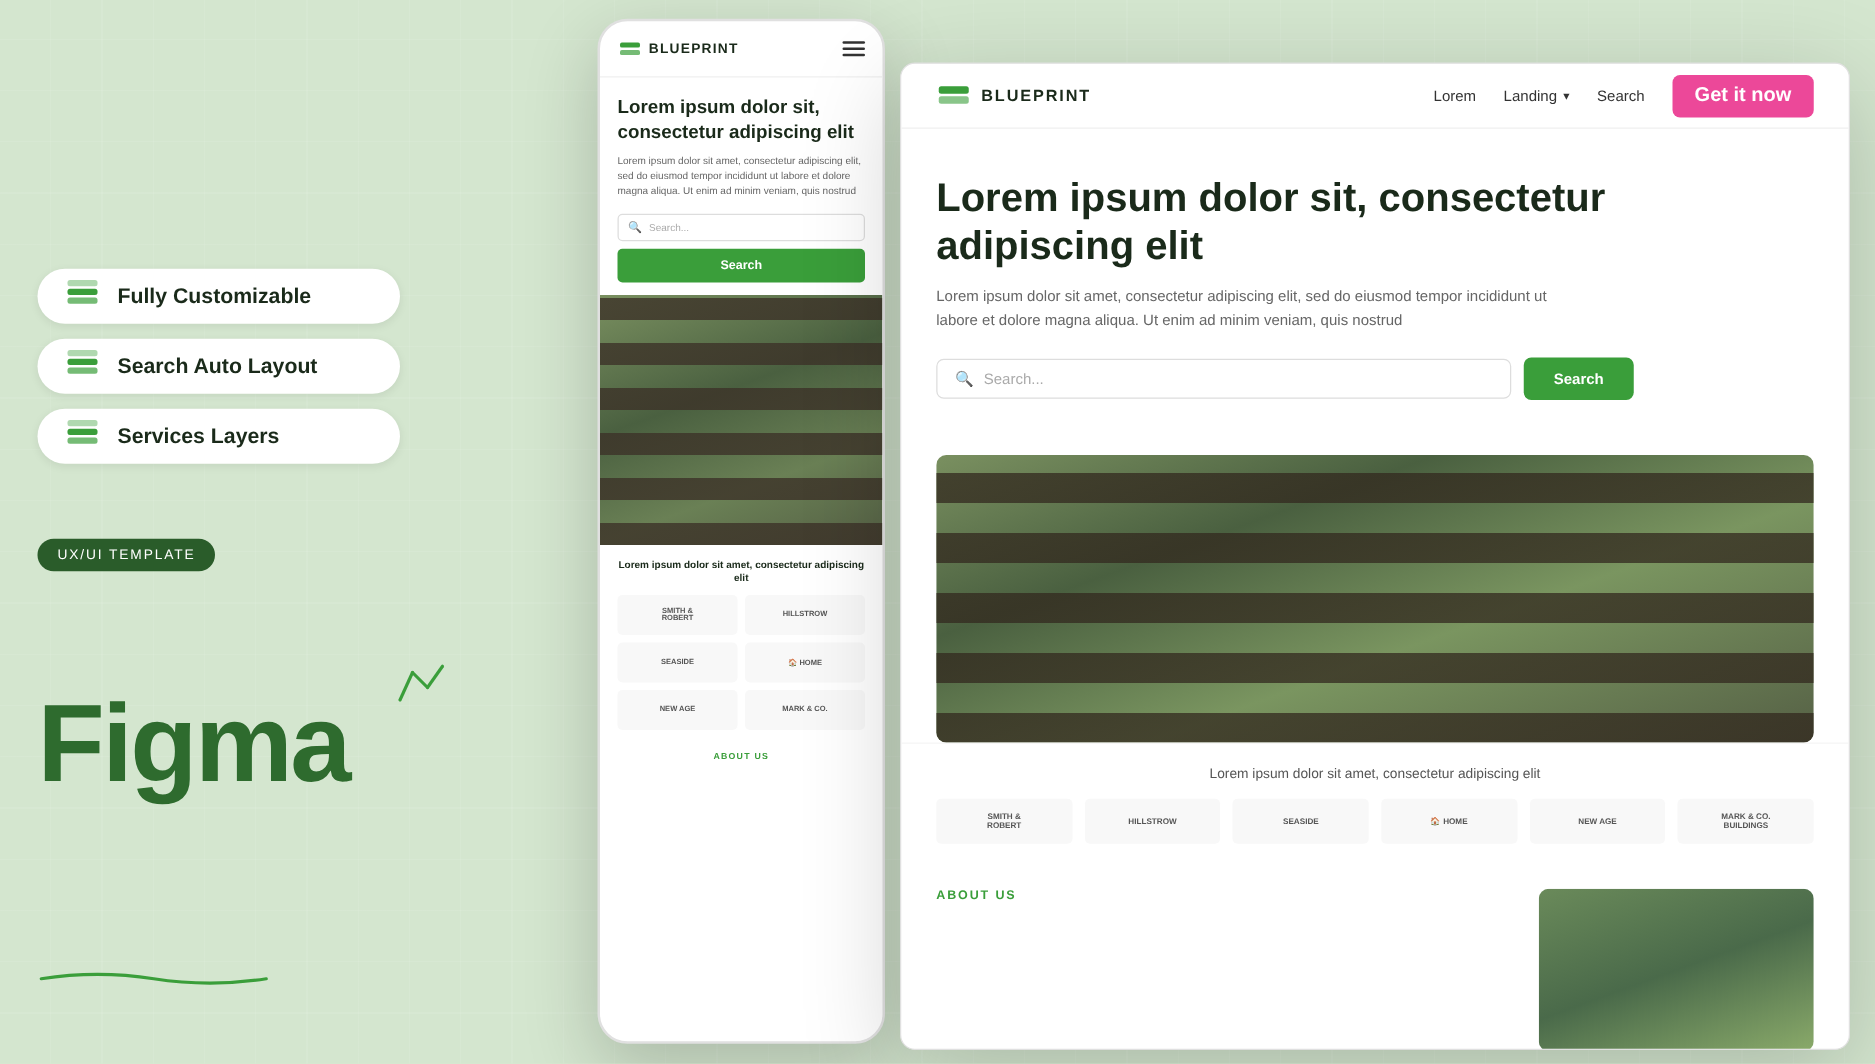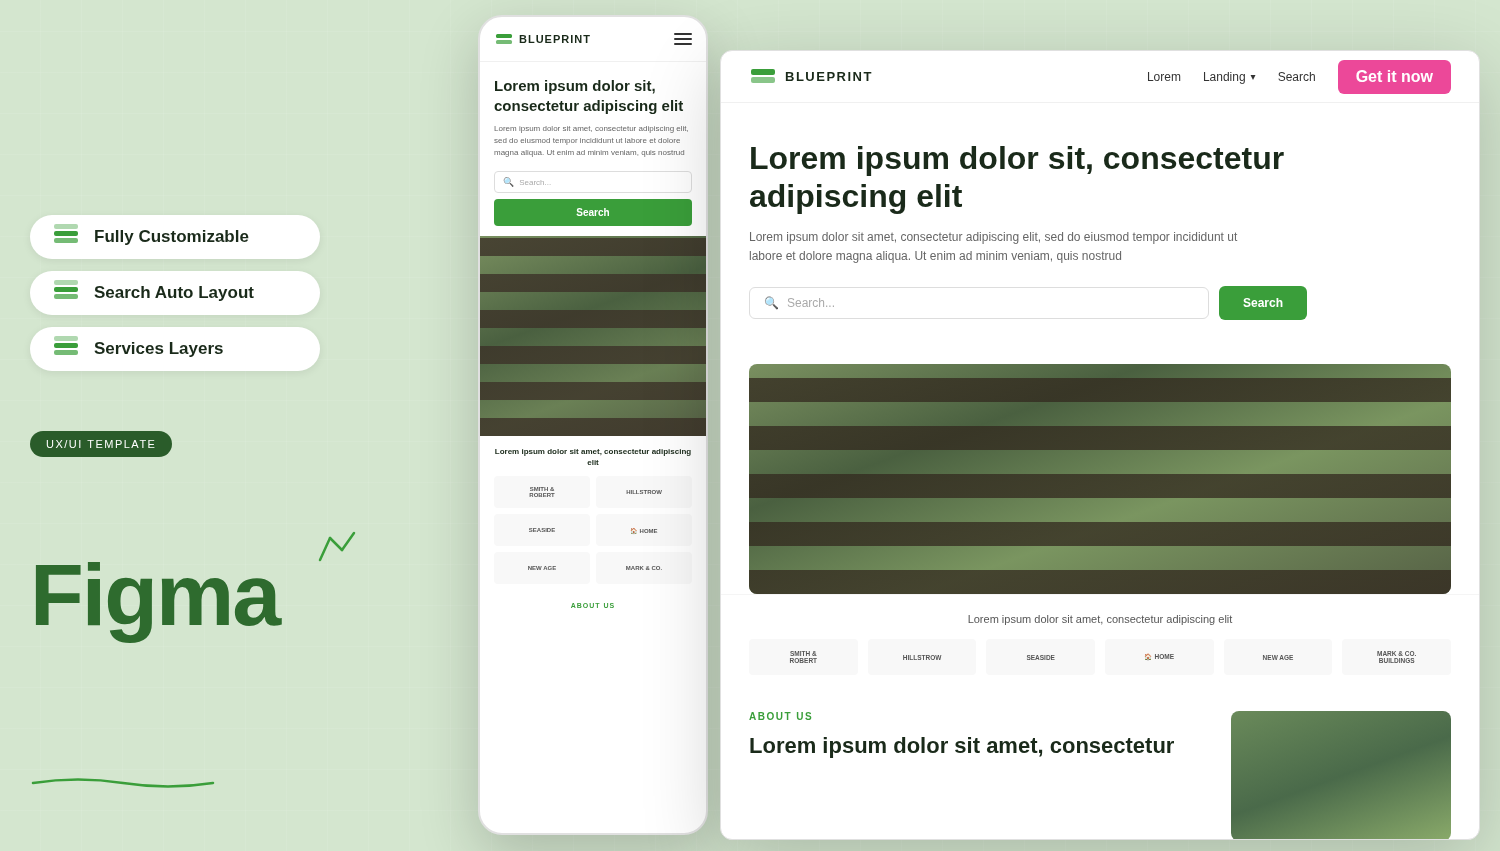--- a/index.html
+++ b/index.html
@@ -673,19 +673,18 @@
         </div>
       <div class="desktop-logo-item">
           <span class="desktop-logo-text-sm">MARK &amp; CO.<br>BUILDINGS</span>
         </div>
     </div>
   </div>
 
   <div class="desktop-about">
     <div class="desktop-about-text">
       <div class="desktop-about-badge">ABOUT US</div>
-      <div class="desktop-about-title">Lorem ipsum dolor sit amet, consectetur</div>
     </div>
     <div class="desktop-about-img">
       <div class="about-building-visual"></div>
     </div>
   </div>
 </div>
 
 </body></html>

